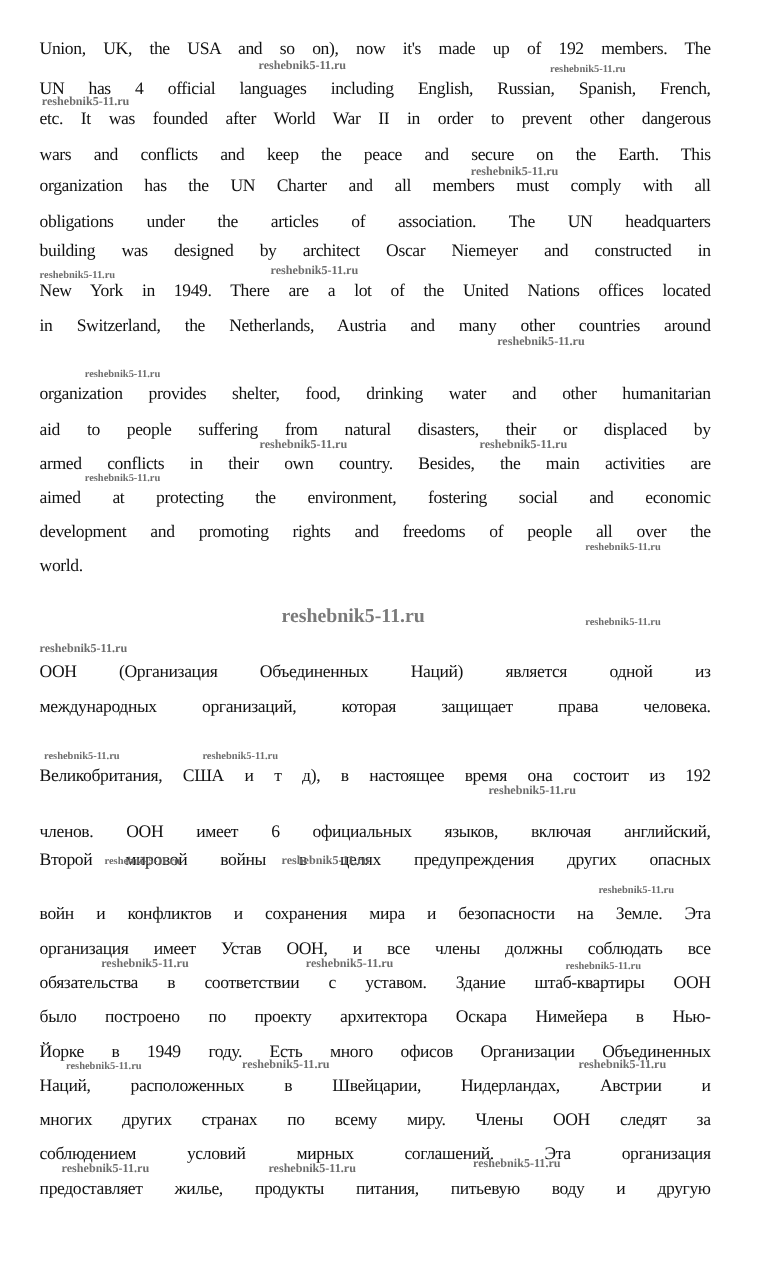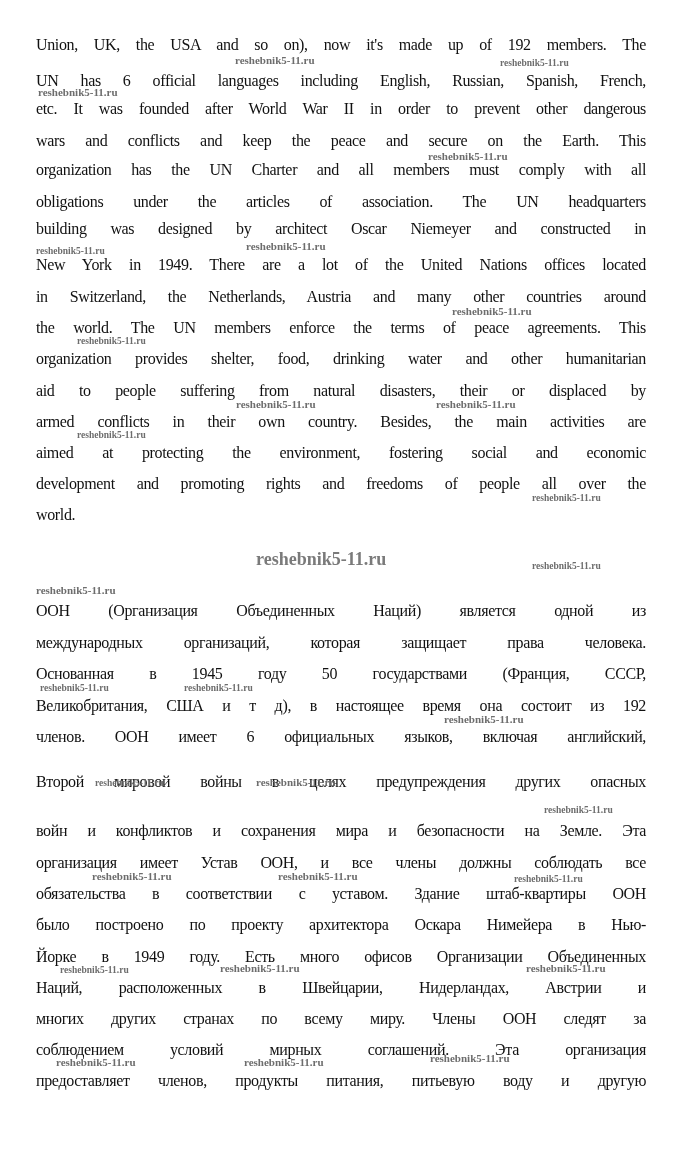--- a/index.html
+++ b/index.html
@@ -18,51 +18,49 @@
     }
     .wm.big { font-size: 18px; color: #7a7a7a; line-height: 22px; }
     .wm.md { font-size: 11px; }
   </style>
 </head>
 <body>
 
 <div class="page">
 
   <div class="line" style="top:32px">Union, UK, the USA and so on), now it's made up of 192 members. The</div>
-  <div class="line" style="top:68px">UN has 6 official languages including English, Russian, Spanish, French,</div>
+  <div class="line" style="top:68px">UN has 4 official languages including English, Russian, Spanish, French,</div>
   <div class="line" style="top:128px">wars and conflicts and keep the peace and secure on the Earth. This</div>
   <div class="line" style="top:96px">etc. It was founded after World War II in order to prevent other dangerous</div>
   <div class="line" style="top:157px">organization has the UN Charter and all members must comply with all</div>
   <div class="line" style="top:189px">obligations under the articles of association. The UN headquarters</div>
   <div class="line" style="top:216px">building was designed by architect Oscar Niemeyer and constructed in</div>
   <div class="line" style="top:252px">New York in 1949. There are a lot of the United Nations offices located</div>
   <div class="line" style="top:284px">in Switzerland, the Netherlands, Austria and many other countries around</div>
-  <div class="line" style="top:315px">the world. The UN members enforce the terms of peace agreements. This</div>
   <div class="line" style="top:346px">organization provides shelter, food, drinking water and other humanitarian</div>
   <div class="line" style="top:378px">aid to people suffering from natural disasters, their or displaced by</div>
   <div class="line" style="top:409px">armed conflicts in their own country. Besides, the main activities are</div>
   <div class="line" style="top:440px">aimed at protecting the environment, fostering social and economic</div>
   <div class="line last" style="top:502px">world.</div>
   <div class="line" style="top:471px">development and promoting rights and freedoms of people all over the</div>
 
   <div class="line" style="top:598px">ООН (Организация Объединенных Наций) является одной из</div>
   <div class="line" style="top:630px">международных организаций, которая защищает права человека.</div>
-  <div class="line" style="top:661px">Основанная в 1945 году 50 государствами (Франция, СССР,</div>
   <div class="line" style="top:693px">Великобритания, США и т д), в настоящее время она состоит из 192</div>
-  <div class="line" style="top:724px">членов. ООН имеет 6 официальных языков, включая английский,</div>
+  <div class="line" style="top:744px">членов. ООН имеет 6 официальных языков, включая английский,</div>
   <div class="line" style="top:769px">Второй мировой войны в целях предупреждения других опасных</div>
   <div class="line" style="top:818px">войн и конфликтов и сохранения мира и безопасности на Земле. Эта</div>
   <div class="line" style="top:850px">организация имеет Устав ООН, и все члены должны соблюдать все</div>
   <div class="line" style="top:881px">обязательства в соответствии с уставом. Здание штаб-квартиры ООН</div>
   <div class="line" style="top:912px">было построено по проекту архитектора Оскара Нимейера в Нью-</div>
   <div class="line" style="top:944px">Йорке в 1949 году. Есть много офисов Организации Объединенных</div>
   <div class="line" style="top:975px">Наций, расположенных в Швейцарии, Нидерландах, Австрии и</div>
   <div class="line" style="top:1006px">многих других странах по всему миру. Члены ООН следят за</div>
   <div class="line" style="top:1037px">соблюдением условий мирных соглашений. Эта организация</div>
-  <div class="line" style="top:1068px">предоставляет членов, продукты питания, питьевую воду и другую</div>
+  <div class="line" style="top:1068px">предоставляет жилье, продукты питания, питьевую воду и другую</div>
 
   <span class="wm md" style="left:235px;top:54px">reshebnik5-11.ru</span>
   <span class="wm" style="left:500px;top:57px">reshebnik5-11.ru</span>
   <span class="wm md" style="left:38px;top:86px">reshebnik5-11.ru</span>
   <span class="wm md" style="left:428px;top:150px">reshebnik5-11.ru</span>
   <span class="wm" style="left:36px;top:245px">reshebnik5-11.ru</span>
   <span class="wm md" style="left:246px;top:240px">reshebnik5-11.ru</span>
   <span class="wm md" style="left:452px;top:305px">reshebnik5-11.ru</span>
   <span class="wm" style="left:77px;top:335px">reshebnik5-11.ru</span>
   <span class="wm md" style="left:236px;top:398px">reshebnik5-11.ru</span>

